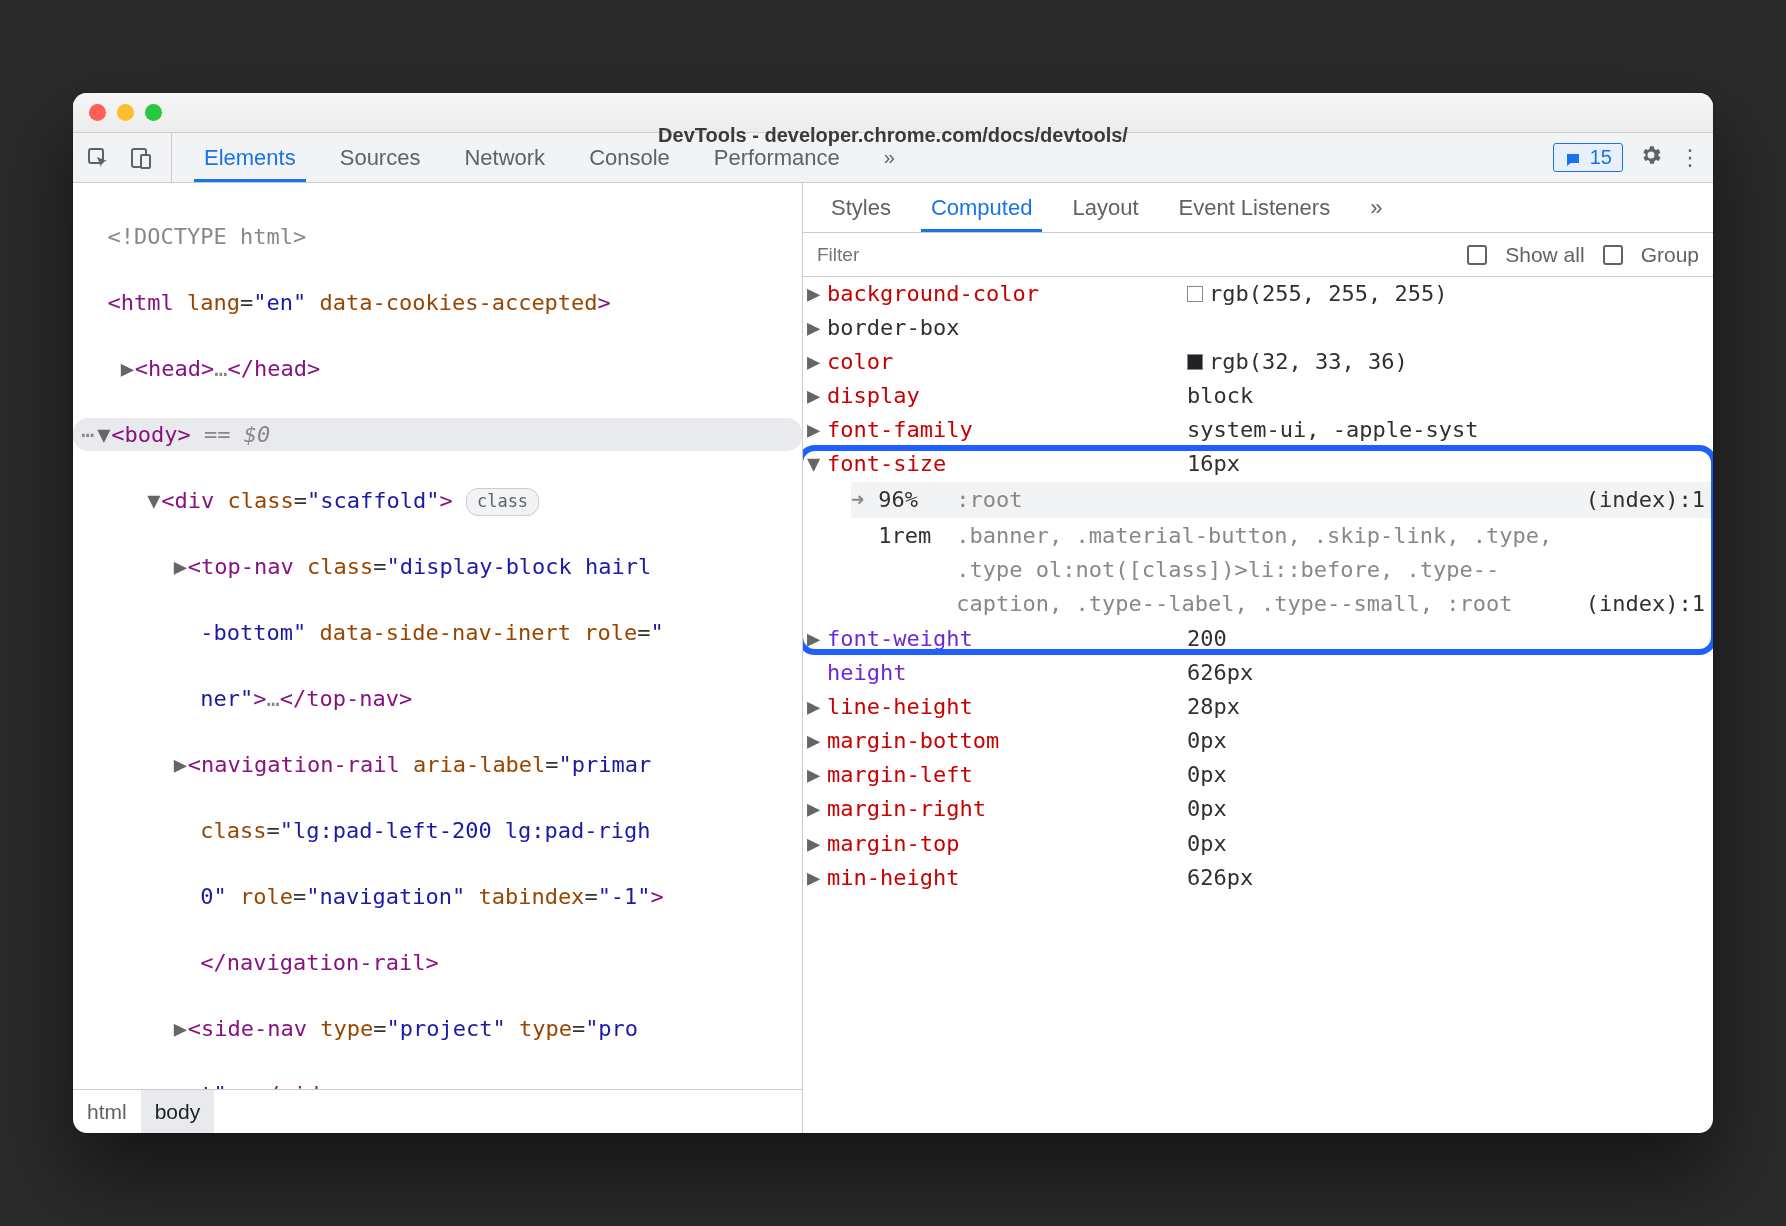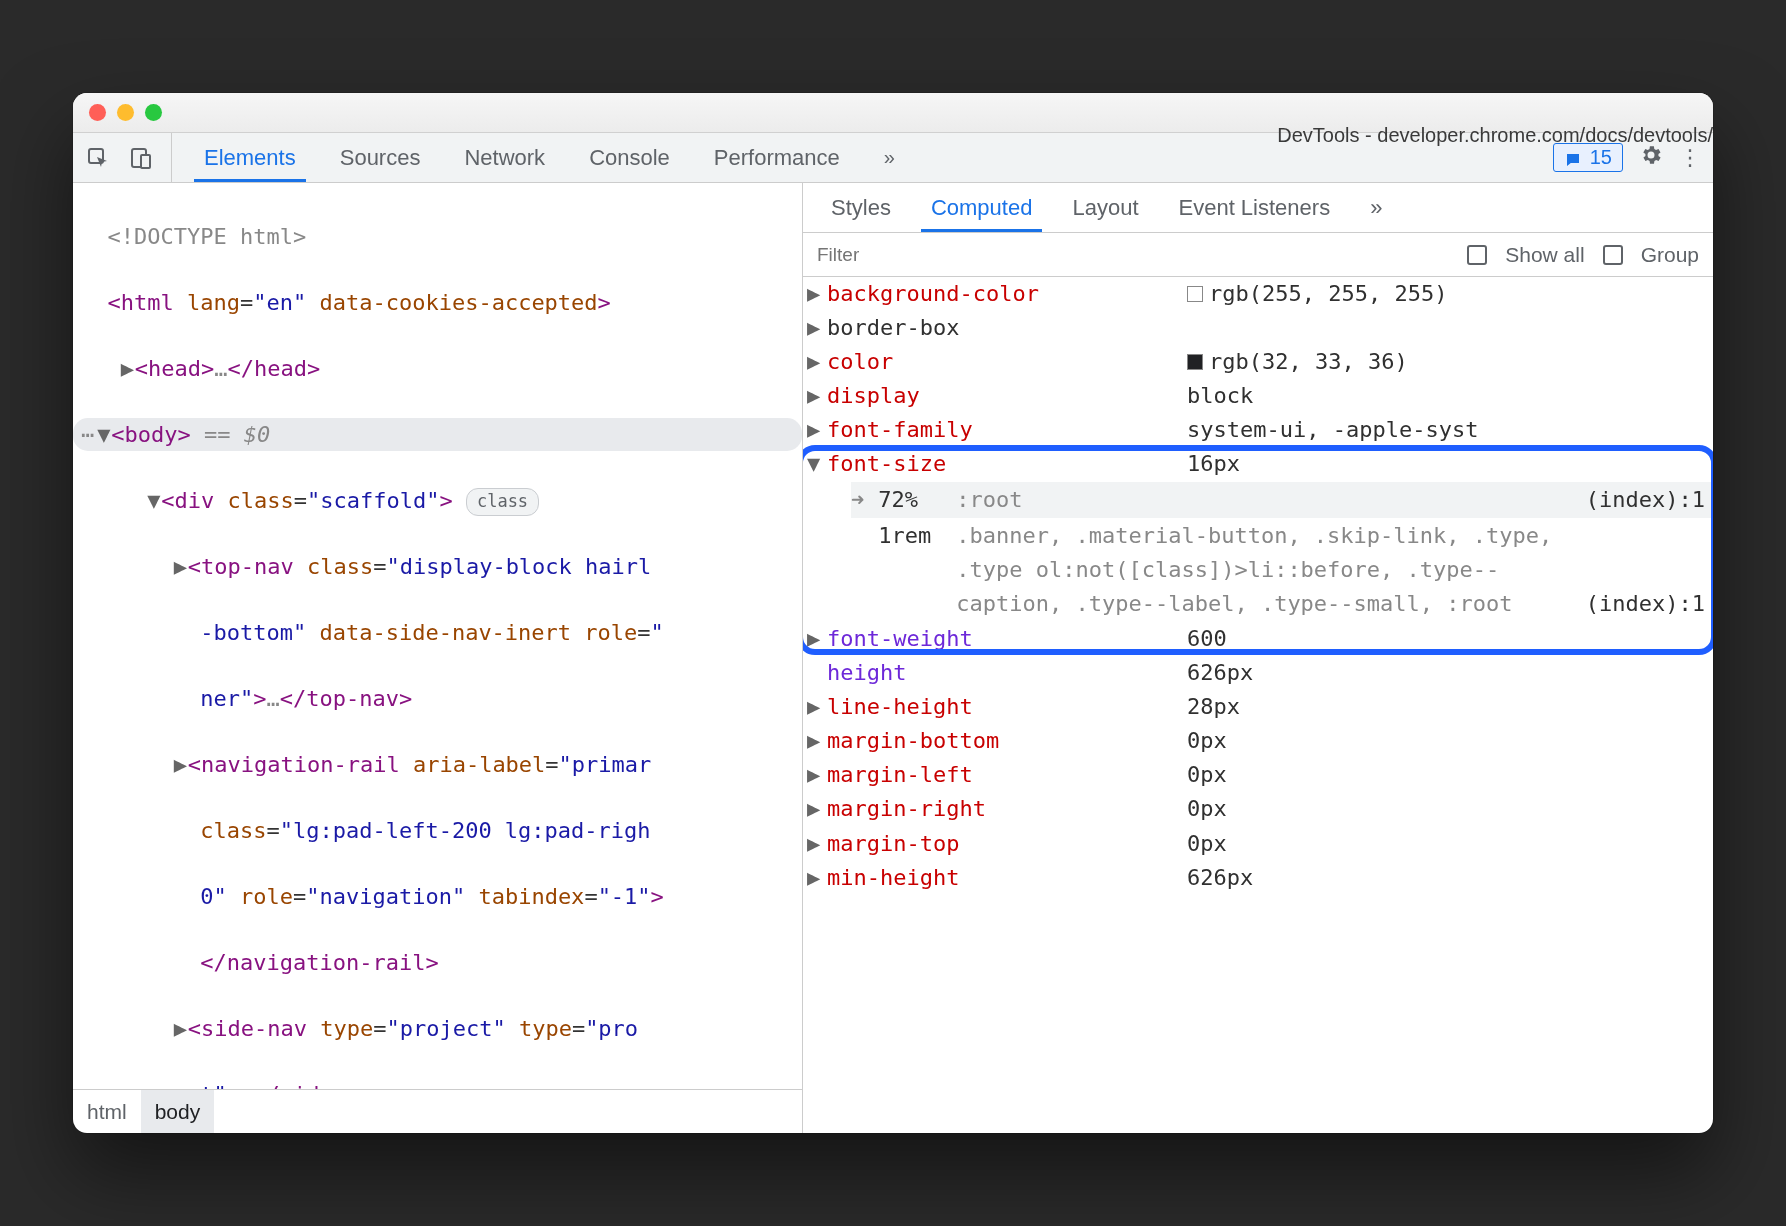--- a/index.html
+++ b/index.html
@@ -29,21 +29,21 @@
     border-bottom: 1px solid #d0d0d0;
     display: flex;
     align-items: center;
     position: relative;
   }
   .traffic { position: absolute; left: 16px; display:flex; gap:11px; }
   .dot { width:17px; height:17px; border-radius:50%; }
   .dot.red{background:#ff5f57;}
   .dot.yel{background:#febc2e;}
   .dot.grn{background:#28c840;}
-  .titlebar .title { flex:1; text-align:right; font-size:20px; font-weight:400; color:#3a3a3a;margin-top:45px;}
+  .titlebar .title { flex:1; text-align:center; font-size:20px; font-weight:700; color:#3a3a3a;margin-top:45px;}
   .toolbar {
     height: 50px;
     border-bottom: 1px solid #ccc;
     background:#f1f3f4;
     display:flex;
     align-items:center;
     padding: 0 12px;
     gap: 0;
   }
   .tb-left { display:flex; align-items:center; gap:16px; padding-right:18px; border-right:1px solid #ccc; height:100%;}
@@ -231,35 +231,35 @@
             <span class="pval">system-ui, -apple-syst</span>
           </div>
         <div class="prow">
             <span class="tri2">▼</span>
             <span class="name">font-size</span>
             <span class="pval">16px</span>
           </div>
         <div class="expand-block">
           <div class="expand-row hl">
             <span class="goto">➜</span>
-            <span class="ev">72%</span>
+            <span class="ev">96%</span>
             <span class="esel">:root</span>
             <span class="esrc">(index):1</span>
           </div>
           <div class="expand-row">
             <span class="goto" style="visibility:hidden">➜</span>
             <span class="ev">1rem</span>
             <span class="esel" style="white-space:normal">.banner, .material-button, .skip-link, .type, .type ol:not([class])&gt;li::before, .type--caption, .type--label, .type--small, :root</span>
             <span class="esrc" style="align-self:flex-end">(index):1</span>
           </div>
         </div>
         <div class="prow">
             <span class="tri2">▶</span>
             <span class="name dim">font-weight</span>
-            <span class="pval">600</span>
+            <span class="pval">200</span>
           </div>
         <div class="prow">
             <span class="tri2"></span>
             <span class="name dim">height</span>
             <span class="pval">626px</span>
           </div>
         <div class="prow">
             <span class="tri2">▶</span>
             <span class="name">line-height</span>
             <span class="pval">28px</span>

